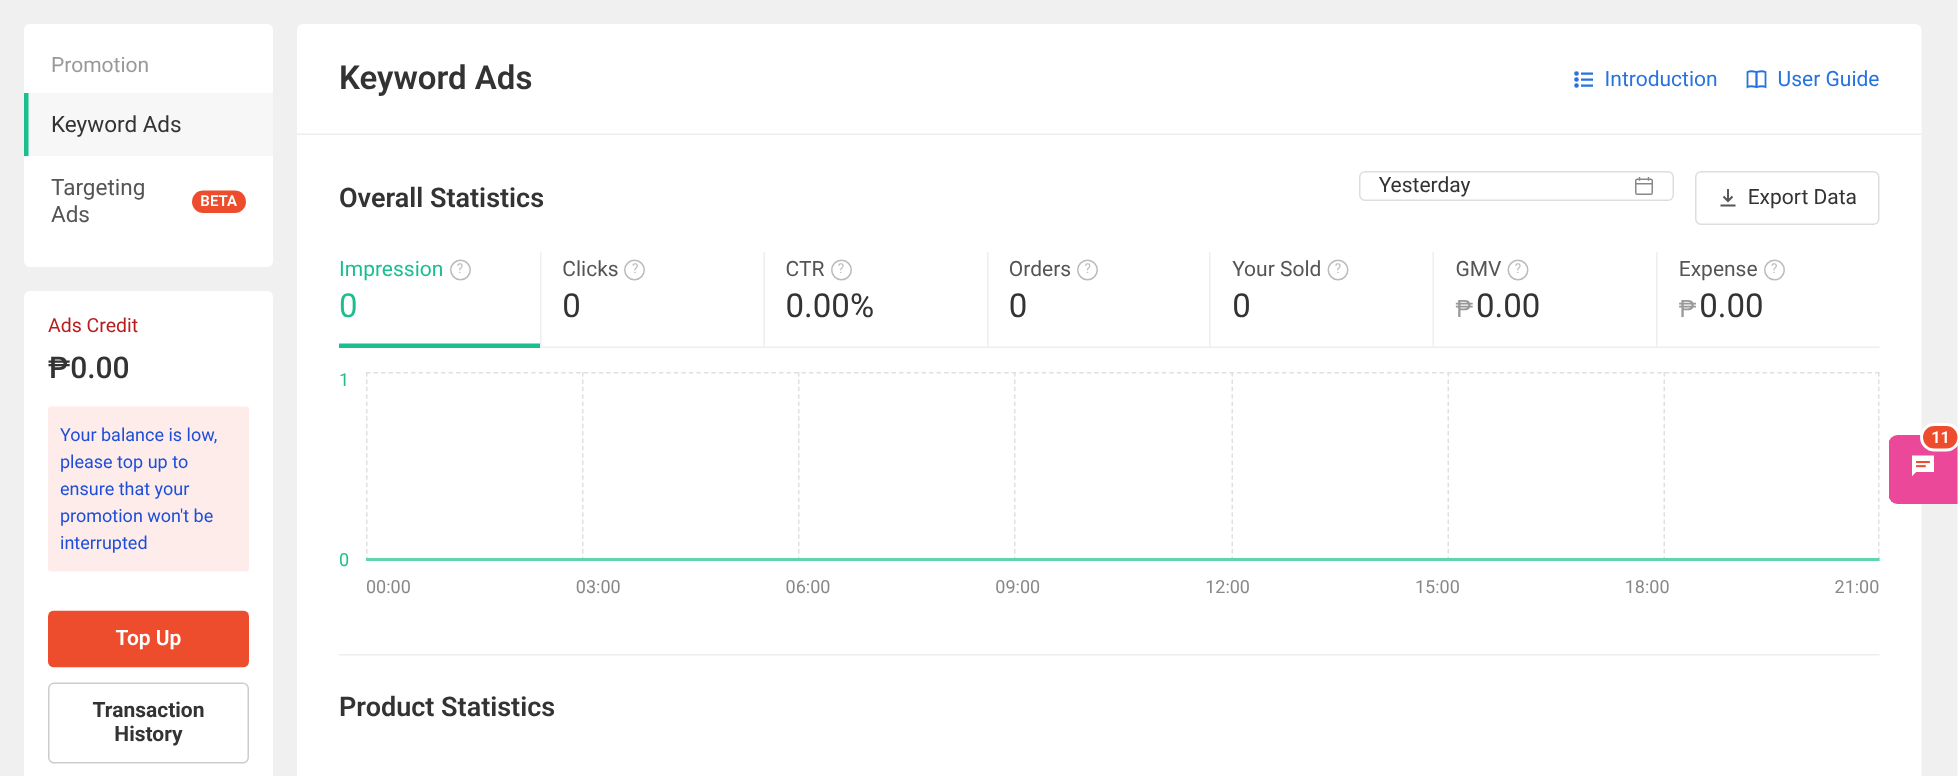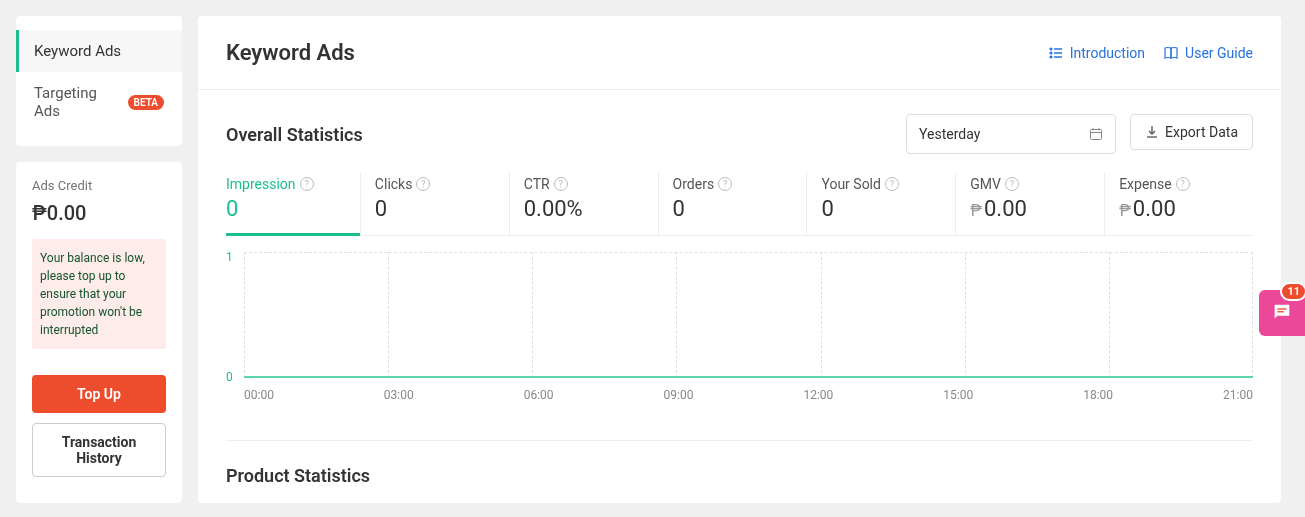--- a/index.html
+++ b/index.html
@@ -63,32 +63,32 @@
       padding: 2px 6px;
       border-radius: 8px;
     }
     .credit-card {
       background: #fff;
       border-radius: 4px;
       padding: 16px;
     }
     .credit-label {
       font-size: 13px;
-      color: #737373;
+      color: #b91c1c;
       margin-bottom: 8px;
     }
     .credit-amount {
       font-size: 20px;
       font-weight: 500;
       color: #333;
       margin-bottom: 14px;
     }
     .warning-box {
       background: #fdecea;
-      color: #14532d;
+      color: #1d4ed8;
       font-size: 12px;
       line-height: 1.5;
       padding: 10px 8px;
       border-radius: 2px;
       margin-bottom: 26px;
     }
     .btn {
       display: block;
       width: 100%;
       padding: 10px;
@@ -168,21 +168,21 @@
       gap: 14px;
     }
     .date-select {
       display: flex;
       align-items: center;
       justify-content: space-between;
       border: 1px solid #ddd;
       border-radius: 4px;
       padding: 0 12px;
       width: 210px;
-      height: 40px;
+      height: 20px;
       cursor: pointer;
       background: #fff;
     }
     .export-btn {
       display: flex;
       align-items: center;
       gap: 6px;
       border: 1px solid #ddd;
       border-radius: 4px;
       padding: 0 14px;
@@ -325,20 +325,21 @@
       padding: 1px 5px;
       border: 2px solid #fff;
     }
   </style>
 </head>
 <body>
 
 <div class="page">
   <div class="sidebar">
     <div class="side-card">
+      <div class="side-title">Promotion</div>
       <div class="nav-item active">
         <span>Keyword Ads</span>
       </div>
       <div class="nav-item">
         <span>Targeting Ads</span>
         <span class="beta-badge">BETA</span>
       </div>
     </div>
 
     <div class="credit-card">

